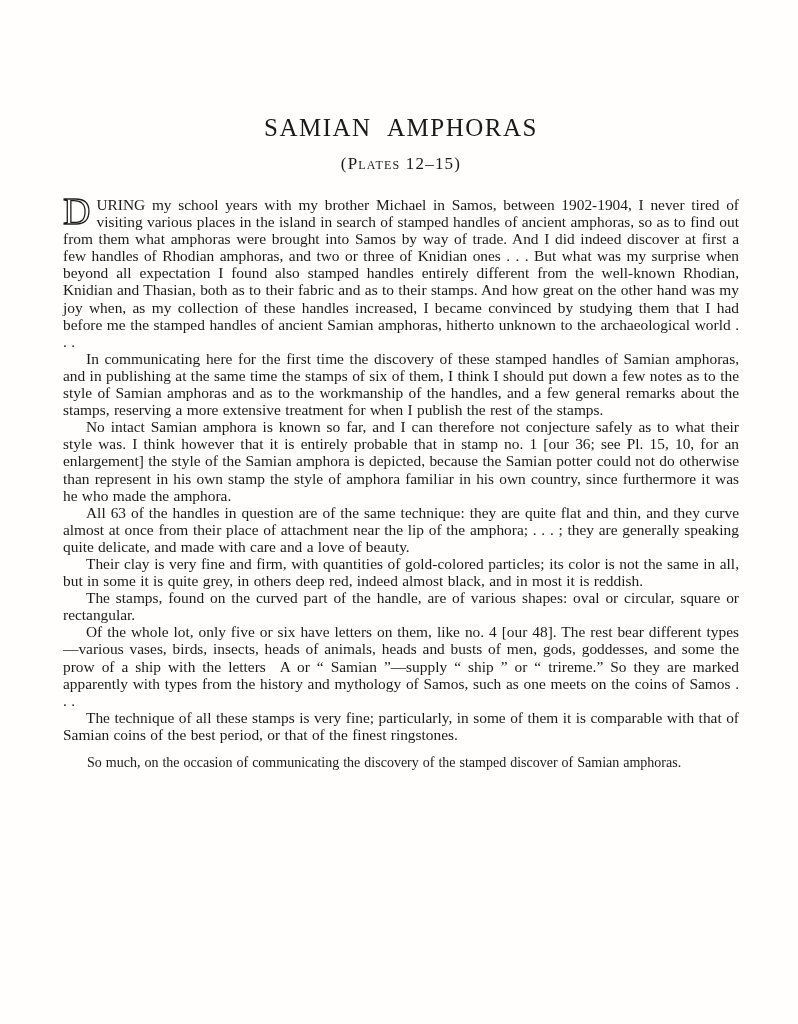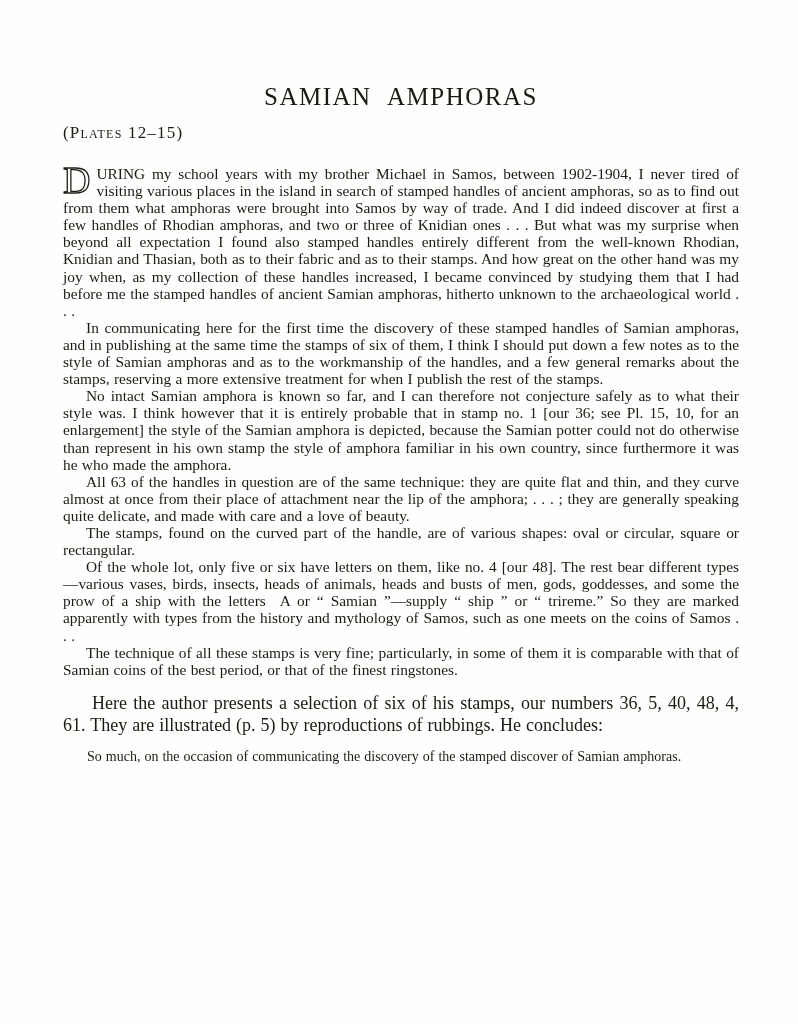--- a/index.html
+++ b/index.html
@@ -5,38 +5,38 @@
   html, body {
     margin: 0;
     padding: 0;
     background: #ffffff;
   }
   .page {
     position: relative;
     width: 798px;
     height: 1024px;
     box-sizing: border-box;
-    padding: 84px 59px 0 63px;
+    padding: 115px 59px 0 63px;
     background: #fffefd;
     color: #1b1a17;
     font-family: "Liberation Serif", "DejaVu Serif", serif;
     overflow: hidden;
   }
   .title {
     margin: 0;
     text-align: center;
     font-size: 25px;
     line-height: 26px;
     font-weight: 400;
     letter-spacing: 1.5px;
     word-spacing: 9px;
   }
   .subtitle {
     margin-top: 13px;
-    text-align: left;
+    text-align: center;
     font-variant: small-caps;
     font-size: 17px;
     line-height: 20px;
     letter-spacing: 1.2px;
   }
   .body-block {
     margin-top: 22px;
   }
   .para {
     margin: 0;
@@ -84,19 +84,19 @@
 <body>
 
 <div class="page">
   <h1 class="title">SAMIAN AMPHORAS</h1>
   <div class="subtitle">(Plates 12–15)</div>
   <div class="body-block" id="article-body">
       <p class="para first"><span class="dropcap">D</span><span>URING my school years with my brother Michael in Samos, between 1902-1904, I never tired of visiting various places in the island in search of stamped handles of ancient amphoras, so as to find out from them what amphoras were brought into Samos by way of trade.  And I did indeed discover at first a few handles of Rhodian amphoras, and two or three of Knidian ones . . . But what was my surprise when beyond all expectation I found also stamped handles entirely different from the well-known Rhodian, Knidian and Thasian, both as to their fabric and as to their stamps.  And how great on the other hand was my joy when, as my collection of these handles increased, I became convinced by studying them that I had before me the stamped handles of ancient Samian amphoras, hitherto unknown to the archaeological world . . .</span></p>
       <p class="para"><span>In communicating here for the first time the discovery of these stamped handles of Samian amphoras, and in publishing at the same time the stamps of six of them, I think I should put down a few notes as to the style of Samian amphoras and as to the workmanship of the handles, and a few general remarks about the stamps, reserving a more extensive treatment for when I publish the rest of the stamps.</span></p>
       <p class="para"><span>No intact Samian amphora is known so far, and I can therefore not conjecture safely as to what their style was.  I think however that it is entirely probable that in stamp no. 1 [our </span><b>36</b><span>; see Pl. 15, 10, for an enlargement] the style of the Samian amphora is depicted, because the Samian potter could not do otherwise than represent in his own stamp the style of amphora familiar in his own country, since furthermore it was he who made the amphora.</span></p>
       <p class="para"><span>All 63 of the handles in question are of the same technique: they are quite flat and thin, and they curve almost at once from their place of attachment near the lip of the amphora; . . . ; they are generally speaking quite delicate, and made with care and a love of beauty.</span></p>
+      <p class="para"><span>Their clay is very fine and firm, with quantities of gold-colored particles; its color is not the same in all, but in some it is quite grey, in others deep red, indeed almost black, and in most it is reddish.</span></p>
       <p class="para"><span>The stamps, found on the curved part of the handle, are of various shapes: oval or circular, square or rectangular.</span></p>
       <p class="para"><span>Of the whole lot, only five or six have letters on them, like no. 4 [our </span><b>48</b><span>].  The rest bear different types—various vases, birds, insects, heads of animals, heads and busts of men, gods, goddesses, and some the prow of a ship with the letters &nbsp;A or “ Samian ”—supply “ ship ” or “ trireme.”  So they are marked apparently with types from the history and mythology of Samos, such as one meets on the coins of Samos . . .</span></p>
       <p class="para"><span>The technique of all these stamps is very fine; particularly, in some of them it is comparable with that of Samian coins of the best period, or that of the finest ringstones.</span></p>
     </div>
-  <p class="note" id="editor-note"><span>Here the author presents a selection of six of his stamps, our numbers </span><b>36, 5, 40, 48, 4, 61.</b><span>  They are illustrated (p. 5) by reproductions of rubbings.  He concludes:</span></p>
   <p class="closing" id="closing-para"><span>So much, on the occasion of communicating the discovery of the stamped discover of Samian amphoras.</span></p>
 </div>
 
 </body></html>

